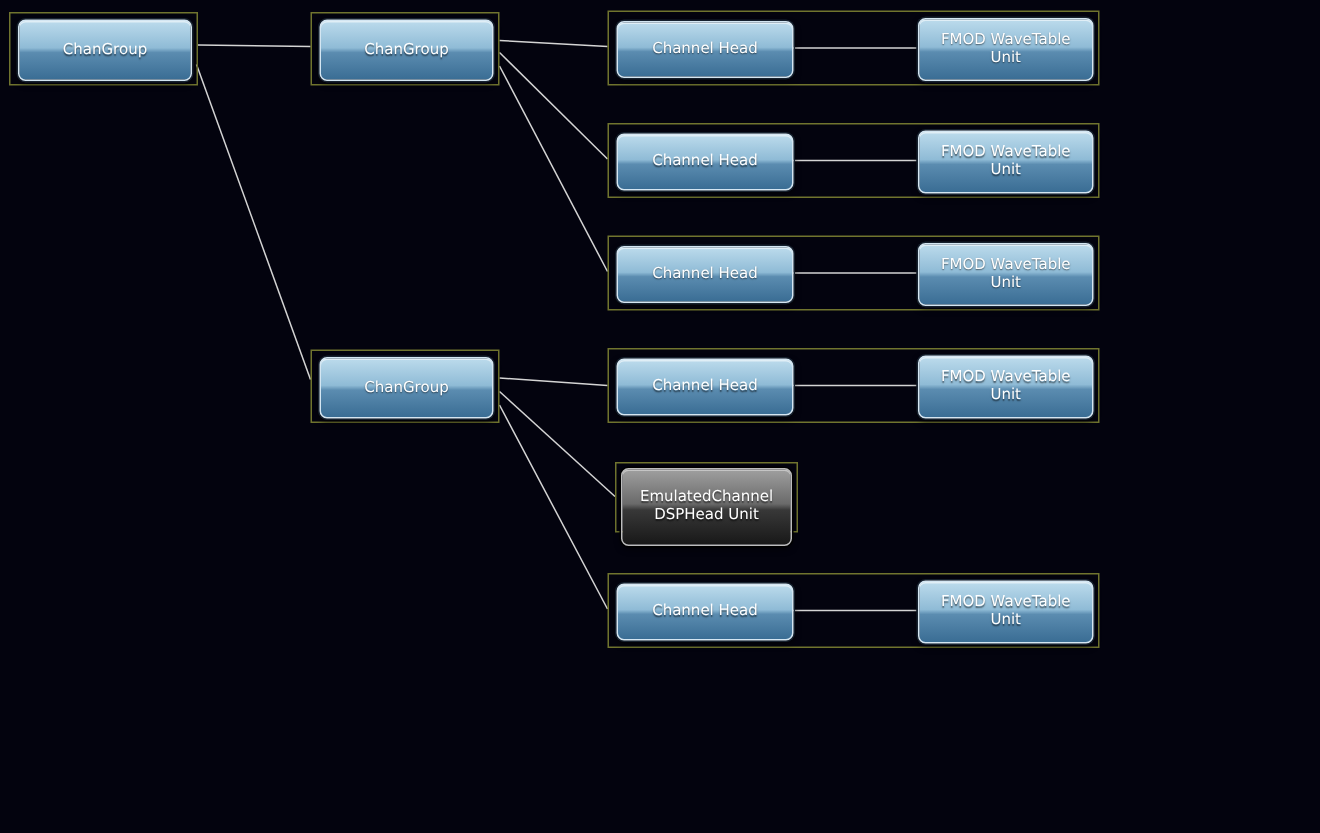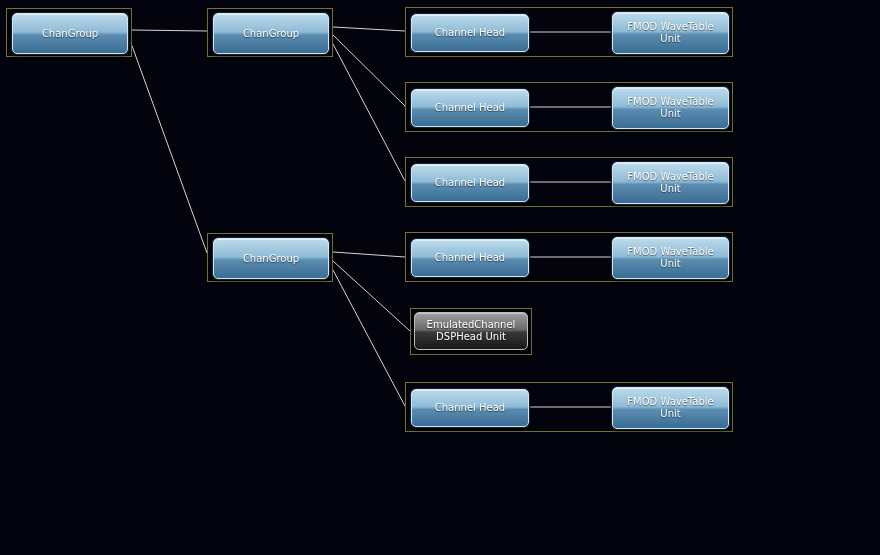--- a/index.html
+++ b/index.html
@@ -116,21 +116,21 @@
   <div class="frame" style="left:405px;top:232px;width:328px;height:50px">
     <div class="node blue" style="left:5px;top:6px;width:118px;height:38px">
       <span>Channel Head</span>
     </div>
     <div class="node blue" style="left:206px;top:4px;width:117px;height:42px">
       <span>FMOD WaveTable Unit</span>
     </div>
   </div>
 
   <div class="frame" style="left:410px;top:308px;width:122px;height:47px">
-    <div class="node dark" style="left:3px;top:3px;width:114px;height:38px">
+    <div class="node dark" style="left:3px;top:3px;width:114px;height:52px">
       <span>EmulatedChannel DSPHead Unit</span>
     </div>
   </div>
 
   <div class="frame" style="left:405px;top:382px;width:328px;height:50px">
     <div class="node blue" style="left:5px;top:6px;width:118px;height:38px">
       <span>Channel Head</span>
     </div>
     <div class="node blue" style="left:206px;top:4px;width:117px;height:42px">
       <span>FMOD WaveTable Unit</span>

